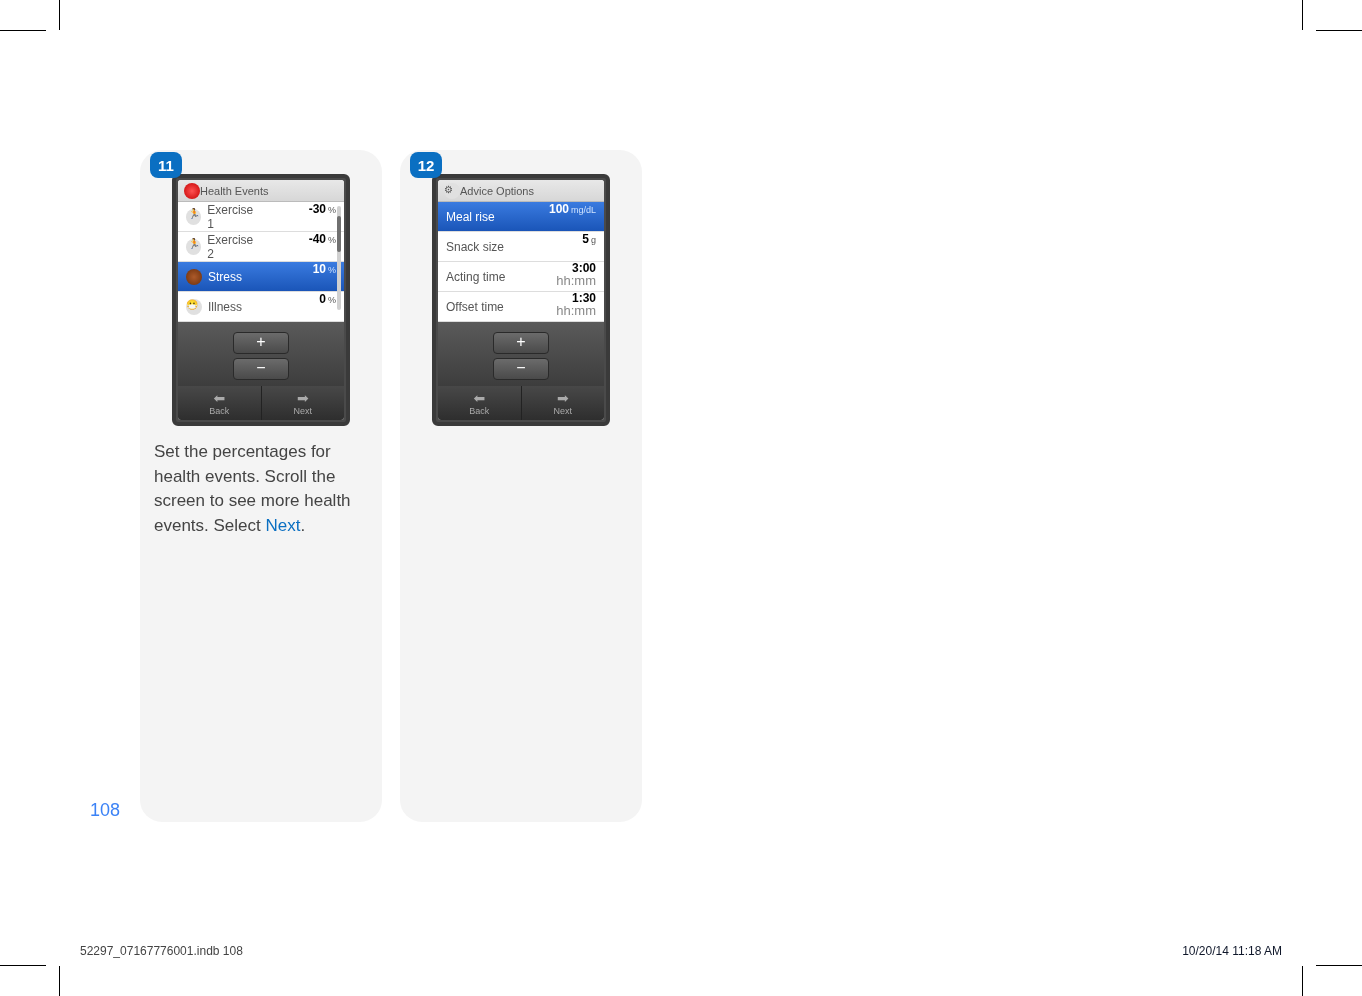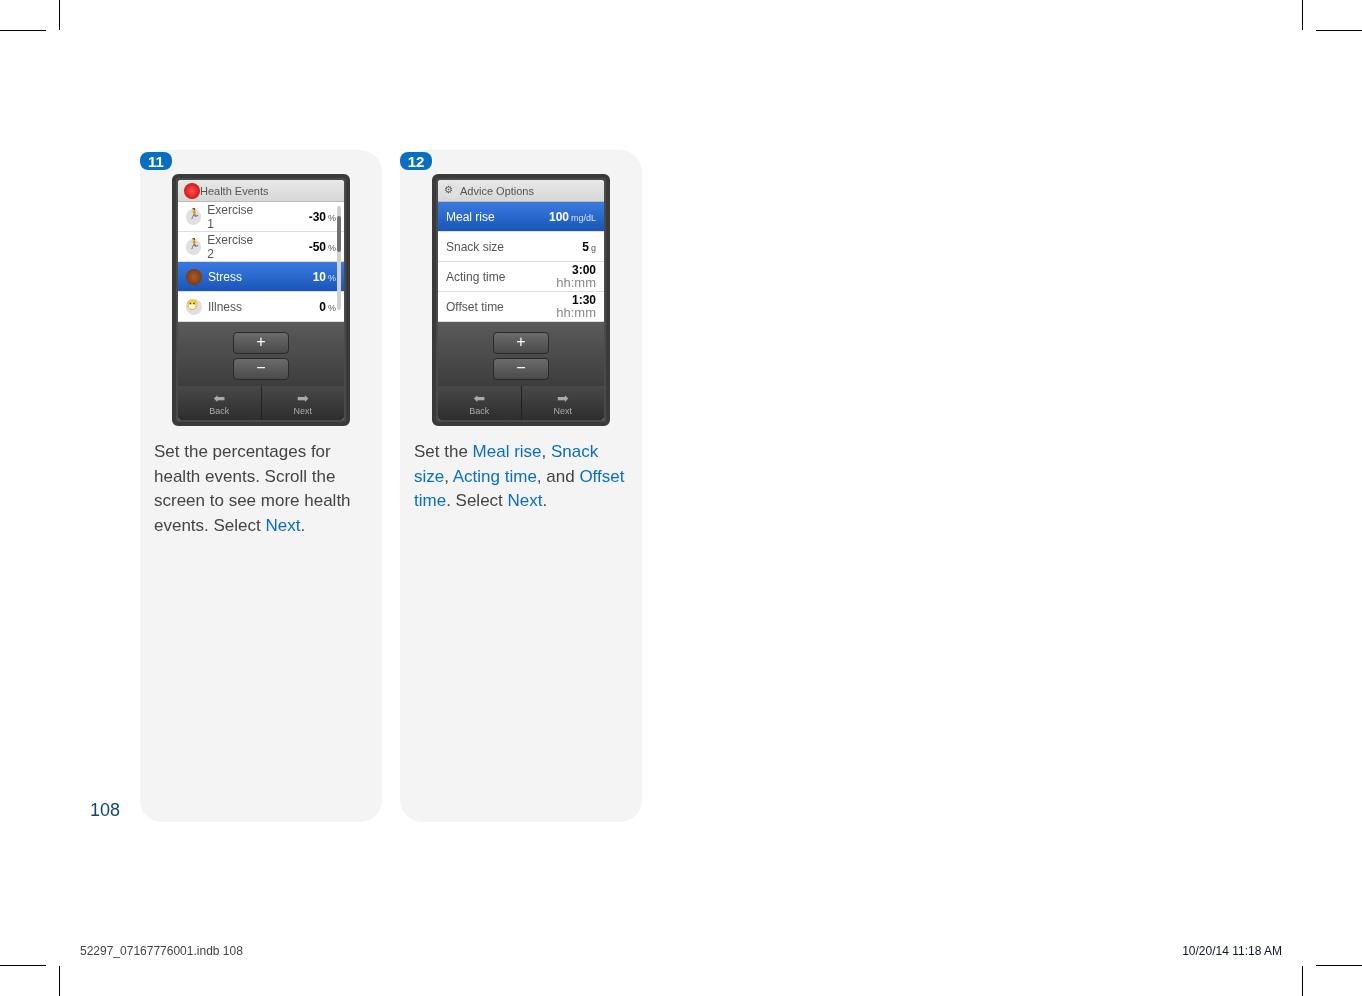--- a/index.html
+++ b/index.html
@@ -18,21 +18,21 @@
   .crop-tr { position: absolute; top: 0; right: 46px; width: 14px; height: 30px; border-left: 1px solid #000; }
   .crop-tr2{ position: absolute; top: 30px; right: 0; width: 46px; height: 1px; border-top: 1px solid #000; }
   .crop-br { position: absolute; bottom: 0; right: 46px; width: 14px; height: 30px; border-left: 1px solid #000; }
   .crop-br2{ position: absolute; bottom: 30px; right: 0; width: 46px; height: 1px; border-top: 1px solid #000; }
 
   .page-number {
     position: absolute;
     left: 90px;
     top: 800px;
     font-size: 18px;
-    color: #0c4a6e;
+    color: #3b82f6;
   }
   .footer-left {
     position: absolute;
     left: 80px;
     bottom: 38px;
     font-size: 12px;
     color: #444;
   }
   .footer-right {
     position: absolute;
@@ -52,22 +52,22 @@
   .col {
     width: 242px;
     background: #f4f4f4;
     border-radius: 22px;
     padding: 14px 14px 40px 14px;
     min-height: 672px;
     position: relative;
   }
   .step-badge {
     position: absolute;
-    top: 2px; left: 0;
-    width: 32px; height: 18px;
+    top: 2px; left: 10px;
+    width: 32px; height: 26px;
     background: #0a6fc2;
     border-radius: 8px;
     color: #fff;
     font-weight: bold;
     font-size: 15px;
     display: flex; align-items: center; justify-content: center;
   }
   .caption {
     margin-top: 14px;
     font-size: 17px;
@@ -91,21 +91,21 @@
   }
 
   .titlebar {
     height: 22px;
     background: linear-gradient(#e8e8e8,#d7d7d7);
     display: flex; align-items: center; padding: 0 6px;
     font-size: 11px; color: #555; border-bottom: 1px solid #bbb;
   }
   .row {
     height: 30px;
-    display: flex; align-items: center; justify-content: space-between;
+    display: flex; justify-content: space-between;
     padding: 0 8px;
     font-size: 12px;
     border-bottom: 1px solid #ddd;
     color:#555;
     background:#fff;
     gap:48px;
   }
   .row .left { display:flex; align-items:center; gap:6px;}
   .row.selected { background: linear-gradient(#3a7be0,#1a55b8); color:#fff; }
   .row .val { font-weight:bold; color:#000; }
@@ -220,21 +220,21 @@
                 <span class="icon-circ ic-run"></span>
                 <span>Exercise 1</span>
               </span>
     <span><span class="val">-30</span><span class="unit">%</span></span>
   </div>
             <div class="row">
     <span class="left">
                 <span class="icon-circ ic-run"></span>
                 <span>Exercise 2</span>
               </span>
-    <span><span class="val">-50</span><span class="unit">%</span></span>
+    <span><span class="val">-40</span><span class="unit">%</span></span>
   </div>
             <div class="row selected">
     <span class="left">
                 <span class="icon-circ ic-stress"></span>
                 <span>Stress</span>
               </span>
     <span><span class="val">10</span><span class="unit">%</span></span>
   </div>
             <div class="row">
     <span class="left">
@@ -311,17 +311,16 @@
             <span>Back</span>
           </div>
           <div class="nav-divider"></div>
           <div class="nav-btn">
             <span class="arrow">➡</span>
             <span>Next</span>
           </div>
         </div>
       </div>
     </div>
-    <p class="caption" id="cap-1">Set the <span class="hl">Meal rise</span>, <span class="hl">Snack size</span>, <span class="hl">Acting time</span>, and <span class="hl">Offset time</span>. Select <span class="hl">Next</span>.</p>
   </div>
 
 
 </div>
 
 </body></html>

